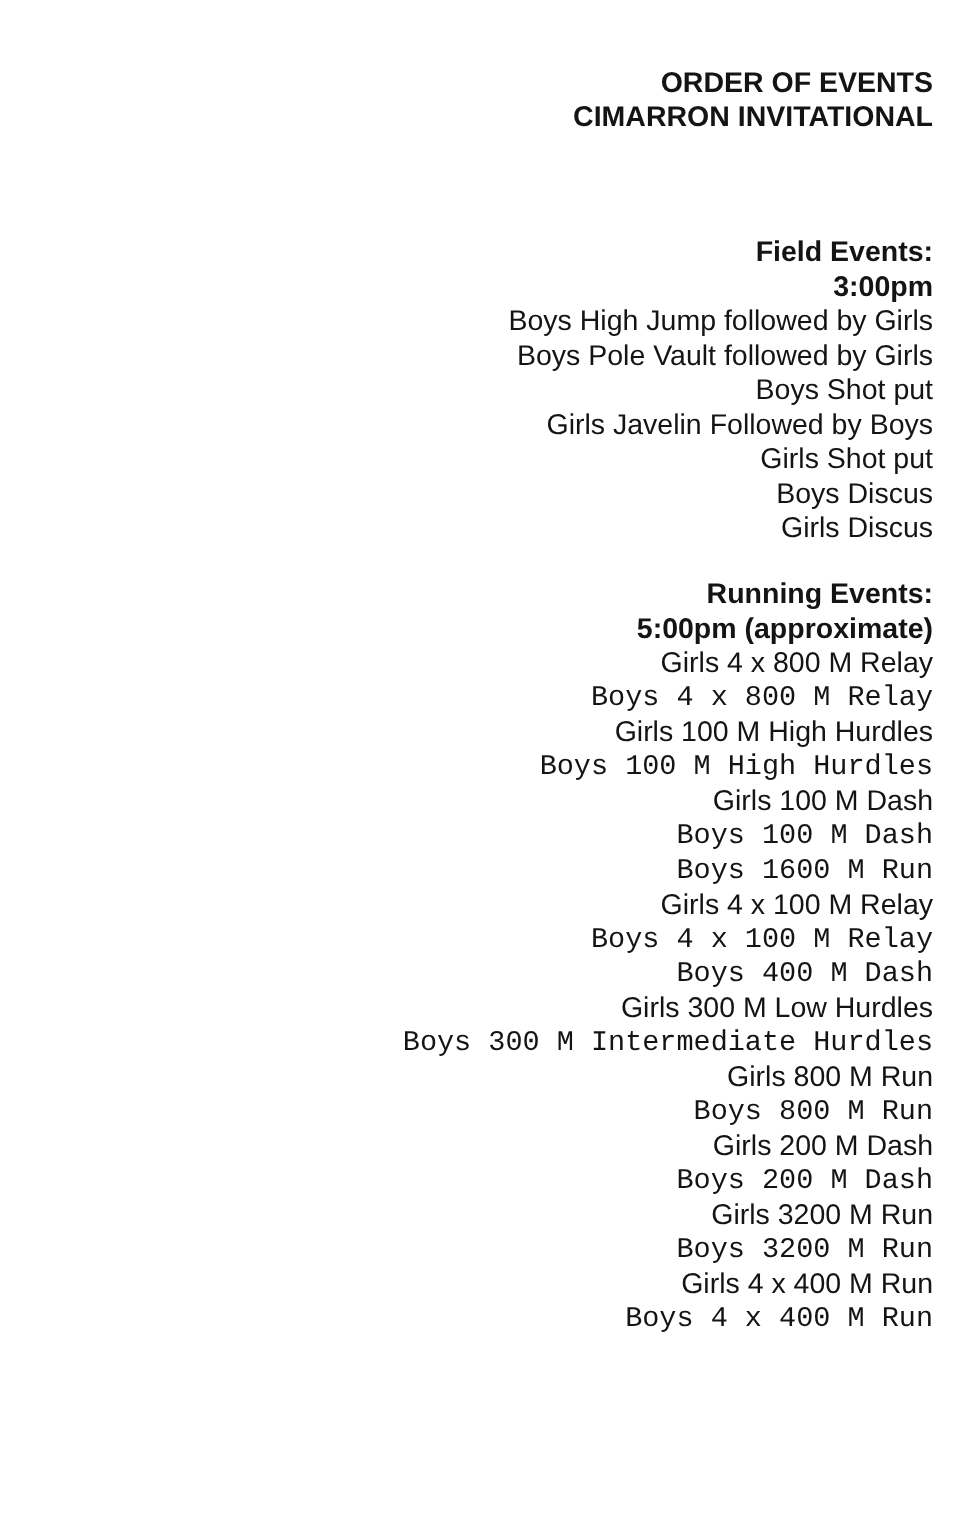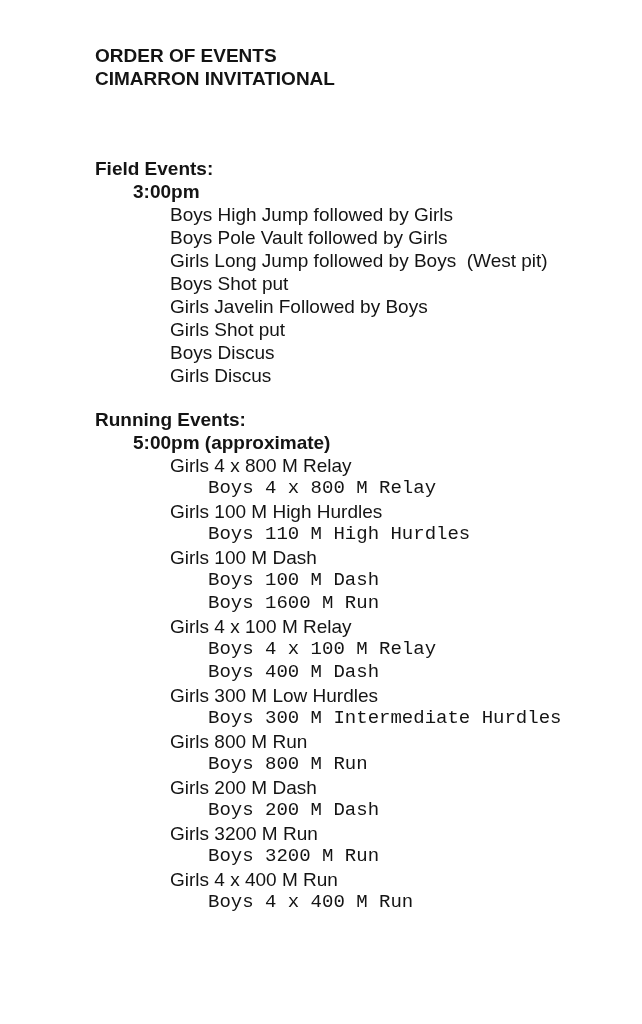--- a/index.html
+++ b/index.html
@@ -14,20 +14,21 @@
   }
   .doc {
     box-sizing: border-box;
     width: 642px;
     height: 1024px;
     padding: 44px 20px 0 95px;
     font-family: "Liberation Sans", sans-serif;
     font-size: 19px;
     line-height: 23px;
     color: #141414;
+    text-align: right;
     -webkit-font-smoothing: antialiased;
   }
   .line {
     white-space: pre; 
   }
   .bold {
     font-weight: bold;
   }
   .ind-1 { padding-left: 38px; }
   .ind-2 { padding-left: 75px; }
@@ -41,35 +42,34 @@
 <div class="doc">
 
   <div class="line bold">ORDER OF EVENTS</div>
   <div class="line bold">CIMARRON INVITATIONAL</div>
 
   <div class="section-field">
     <div class="line bold">Field Events:</div>
     <div class="line bold ind-1">3:00pm</div>
     <div class="line ind-2">Boys High Jump followed by Girls</div>
     <div class="line ind-2">Boys Pole Vault followed by Girls</div>
-    <div class="line ind-2">Girls Long Jump followed by Boys  (West pit)</div>
     <div class="line ind-2">Boys Shot put</div>
     <div class="line ind-2">Girls Javelin Followed by Boys</div>
     <div class="line ind-2">Girls Shot put</div>
     <div class="line ind-2">Boys Discus</div>
     <div class="line ind-2">Girls Discus</div>
   </div>
 
   <div class="section-running">
     <div class="line bold">Running Events:</div>
     <div class="line bold ind-1">5:00pm (approximate)</div>
     <div class="line ind-2">Girls 4 x 800 M Relay</div>
     <div class="line ind-3">Boys 4 x 800 M Relay</div>
     <div class="line ind-2">Girls 100 M High Hurdles</div>
-    <div class="line ind-3">Boys 110 M High Hurdles</div>
+    <div class="line ind-3">Boys 100 M High Hurdles</div>
     <div class="line ind-2">Girls 100 M Dash</div>
     <div class="line ind-3">Boys 100 M Dash</div>
     <div class="line ind-3">Boys 1600 M Run</div>
     <div class="line ind-2">Girls 4 x 100 M Relay</div>
     <div class="line ind-3">Boys 4 x 100 M Relay</div>
     <div class="line ind-3">Boys 400 M Dash</div>
     <div class="line ind-2">Girls 300 M Low Hurdles</div>
     <div class="line ind-3">Boys 300 M Intermediate Hurdles</div>
     <div class="line ind-2">Girls 800 M Run</div>
     <div class="line ind-3">Boys 800 M Run</div>

